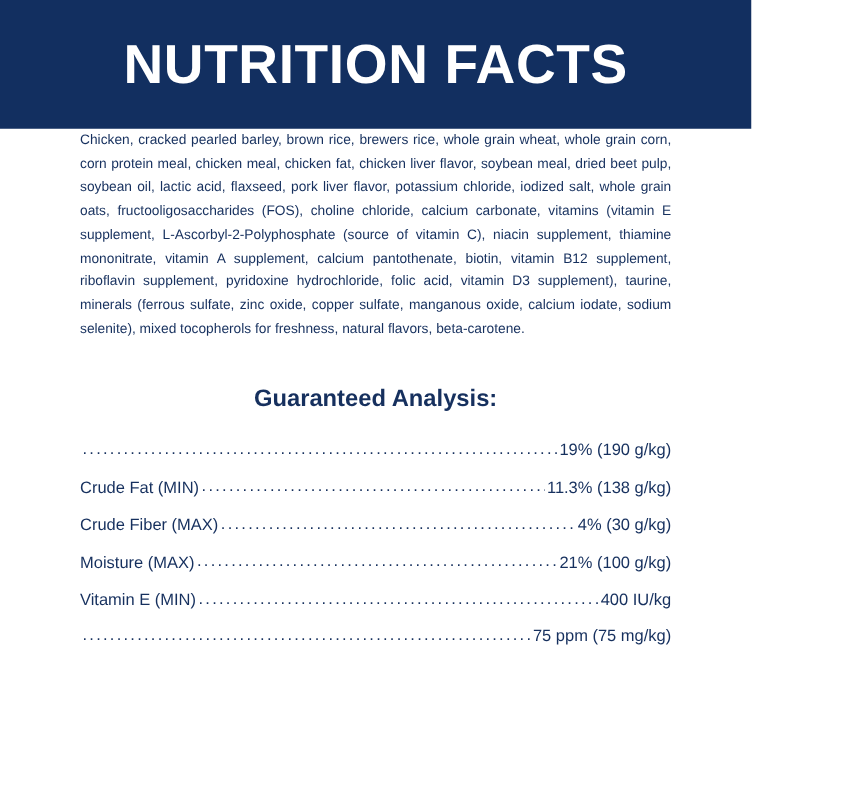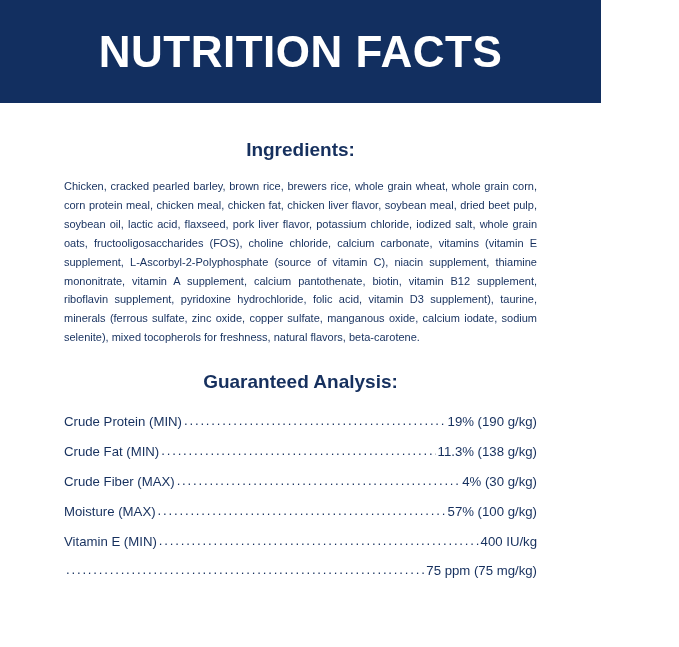--- a/index.html
+++ b/index.html
@@ -53,21 +53,21 @@
     color: #16305e;
     text-align: justify;
     text-justify: inter-word;
     margin: 0;
   }
   .ga-heading {
     text-align: center;
     font-size: 19px;
     font-weight: bold;
     color: #16305e;
-    margin-top: 24px;
+    margin-top: 36px;
     margin-bottom: 14px;
   }
   .ga-list {
     margin: 0;
     padding: 0;
     list-style: none;
   }
   .ga-row {
     display: flex;
     align-items: baseline;
@@ -101,46 +101,44 @@
 <body>
 
 <div class="page">
 
   <div class="banner">
     <div class="banner-title">NUTRITION FACTS</div>
   </div>
 
   <div class="content">
 
-    <div class="section-heading">Ingredients:</div>
 
     <p class="ingredients-body">Chicken, cracked pearled barley, brown rice, brewers rice, whole grain wheat, whole grain corn, corn protein meal, chicken meal, chicken fat, chicken liver flavor, soybean meal, dried beet pulp, soybean oil, lactic acid, flaxseed, pork liver flavor, potassium chloride, iodized salt, whole grain oats, fructooligosaccharides (FOS), choline chloride, calcium carbonate, vitamins (vitamin E supplement, L-Ascorbyl-2-Polyphosphate (source of vitamin C), niacin supplement, thiamine mononitrate, vitamin A supplement, calcium pantothenate, biotin, vitamin B12 supplement, riboflavin supplement, pyridoxine hydrochloride, folic acid, vitamin D3 supplement), taurine, minerals (ferrous sulfate, zinc oxide, copper sulfate, manganous oxide, calcium iodate, sodium selenite), mixed tocopherols for freshness, natural flavors, beta-carotene.</p>
 
     <div class="ga-heading">Guaranteed Analysis:</div>
 
     <ul class="ga-list">
       <li class="ga-row">
-        <span class="ga-label">Crude Protein (MIN)</span>
         <span class="ga-dots">................................................................................................................</span>
         <span class="ga-value">19% (190 g/kg)</span>
       </li>
       <li class="ga-row">
         <span class="ga-label">Crude Fat (MIN)</span>
         <span class="ga-dots">................................................................................................................</span>
         <span class="ga-value">11.3% (138 g/kg)</span>
       </li>
       <li class="ga-row">
         <span class="ga-label">Crude Fiber (MAX)</span>
         <span class="ga-dots">................................................................................................................</span>
         <span class="ga-value">4% (30 g/kg)</span>
       </li>
       <li class="ga-row">
         <span class="ga-label">Moisture (MAX)</span>
         <span class="ga-dots">................................................................................................................</span>
-        <span class="ga-value">57% (100 g/kg)</span>
+        <span class="ga-value">21% (100 g/kg)</span>
       </li>
       <li class="ga-row">
         <span class="ga-label">Vitamin E (MIN)</span>
         <span class="ga-dots">................................................................................................................</span>
         <span class="ga-value">400 IU/kg</span>
       </li>
       <li class="ga-row">
         <span class="ga-dots">................................................................................................................</span>
         <span class="ga-value">75 ppm (75 mg/kg)</span>
       </li>

